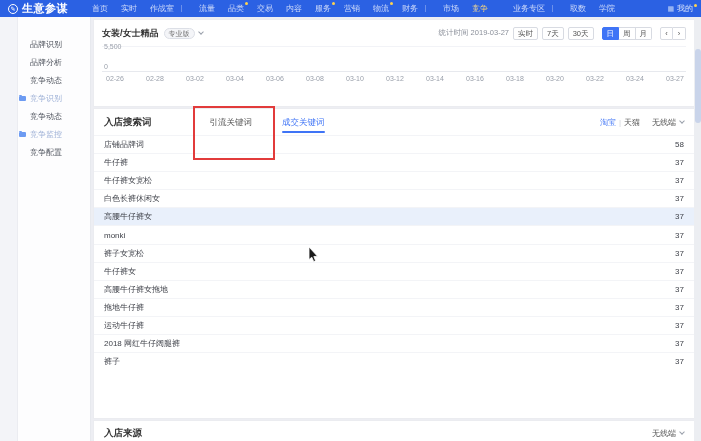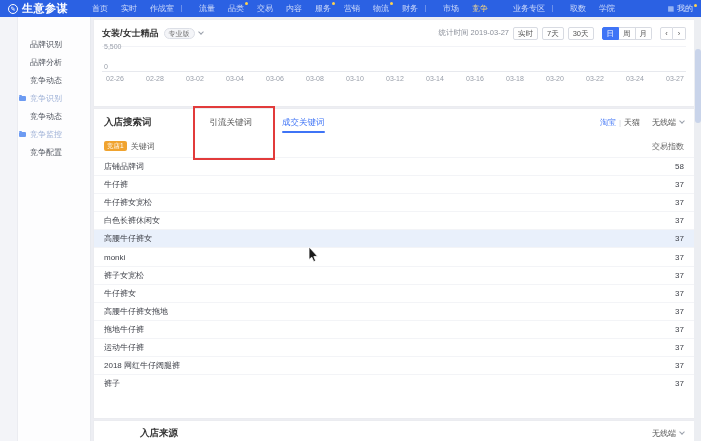--- a/index.html
+++ b/index.html
@@ -28,21 +28,21 @@
   .side-item { position:relative; height:18px; line-height:18px; padding-left:12px; font-size:8px; color:#4a4f59; cursor:pointer; white-space:nowrap; }
   .side-item.folder { color:#9db0d6; }
   .side-item .folder-icon { display:none; }
   .side-item.folder .folder-icon { display:block; position:absolute; left:1px; top:6px; width:7px; height:5px; background:#6d9bf2; border-radius:1px; }
   .side-item.folder .folder-icon::before { content:""; position:absolute; top:-1.5px; left:0; width:3px; height:1.5px; background:#6d9bf2; border-radius:1px 1px 0 0; }
 
   
   .card { position:absolute; background:#fff; border-radius:0; box-shadow:0 0 0 1px #ebecf0; }
   .card1 { left:94px; top:20px; width:600px; height:86px; }
   .card2 { left:94px; top:109px; width:600px; height:309px; }
-  .card3 { left:94px; top:421px; width:600px; height:20px; overflow:hidden;padding-left:36px; }
+  .card3 { left:94px; top:421px; width:600px; height:20px; overflow:hidden; }
 
   
   .c1-head { display:flex; align-items:center; padding:6px 8px 0 8px; height:20px; }
   .c1-title { font-size:9px; font-weight:bold; color:#333; }
   .c1-badge { margin-left:5px; font-size:7px; color:#777; background:#f4f5f8; border:1px solid #dcdfe6; border-radius:7px; padding:0 4px; line-height:10px; height:11px; }
   .chev { display:inline-block; width:4px; height:4px; border-right:1px solid #9aa0ab; border-bottom:1px solid #9aa0ab; transform:rotate(45deg); margin-left:4px; margin-bottom:2px; cursor:pointer; }
   .c1-right { margin-left:auto; display:flex; align-items:center; }
   .stat-time { font-size:7.5px; color:#8b909a; margin-right:0; }
   .tbtn { font-size:7.5px; color:#555; border:1px solid #d8dbe2; background:#fff; border-radius:2px; height:13px; line-height:11px; padding:0 4px; margin-left:4px; cursor:pointer; white-space:nowrap; }
   .seg { display:flex; margin-left:8px; }
@@ -218,25 +218,20 @@
         <span class="tab">引流关键词</span>
         <span class="tab active">成交关键词</span>
       </div>
     <div class="c2-right">
       <span class="plat-tb">淘宝</span>
       <span class="plat-sep">|</span>
       <span class="plat-tm">天猫</span>
       <span class="terminal"><span>无线端</span><span class="chev"></span></span>
     </div>
   </div>
-  <div class="colhead">
-    <span class="badge">竞店1</span>
-    <span class="kw">关键词</span>
-    <span class="val">交易指数</span>
-  </div>
   <div class="rows">
       <div class="trow">
       <span class="rk">店铺品牌词</span>
       <span class="rv">58</span>
     </div>
       <div class="trow">
       <span class="rk">牛仔裤</span>
       <span class="rv">37</span>
     </div>
       <div class="trow">

